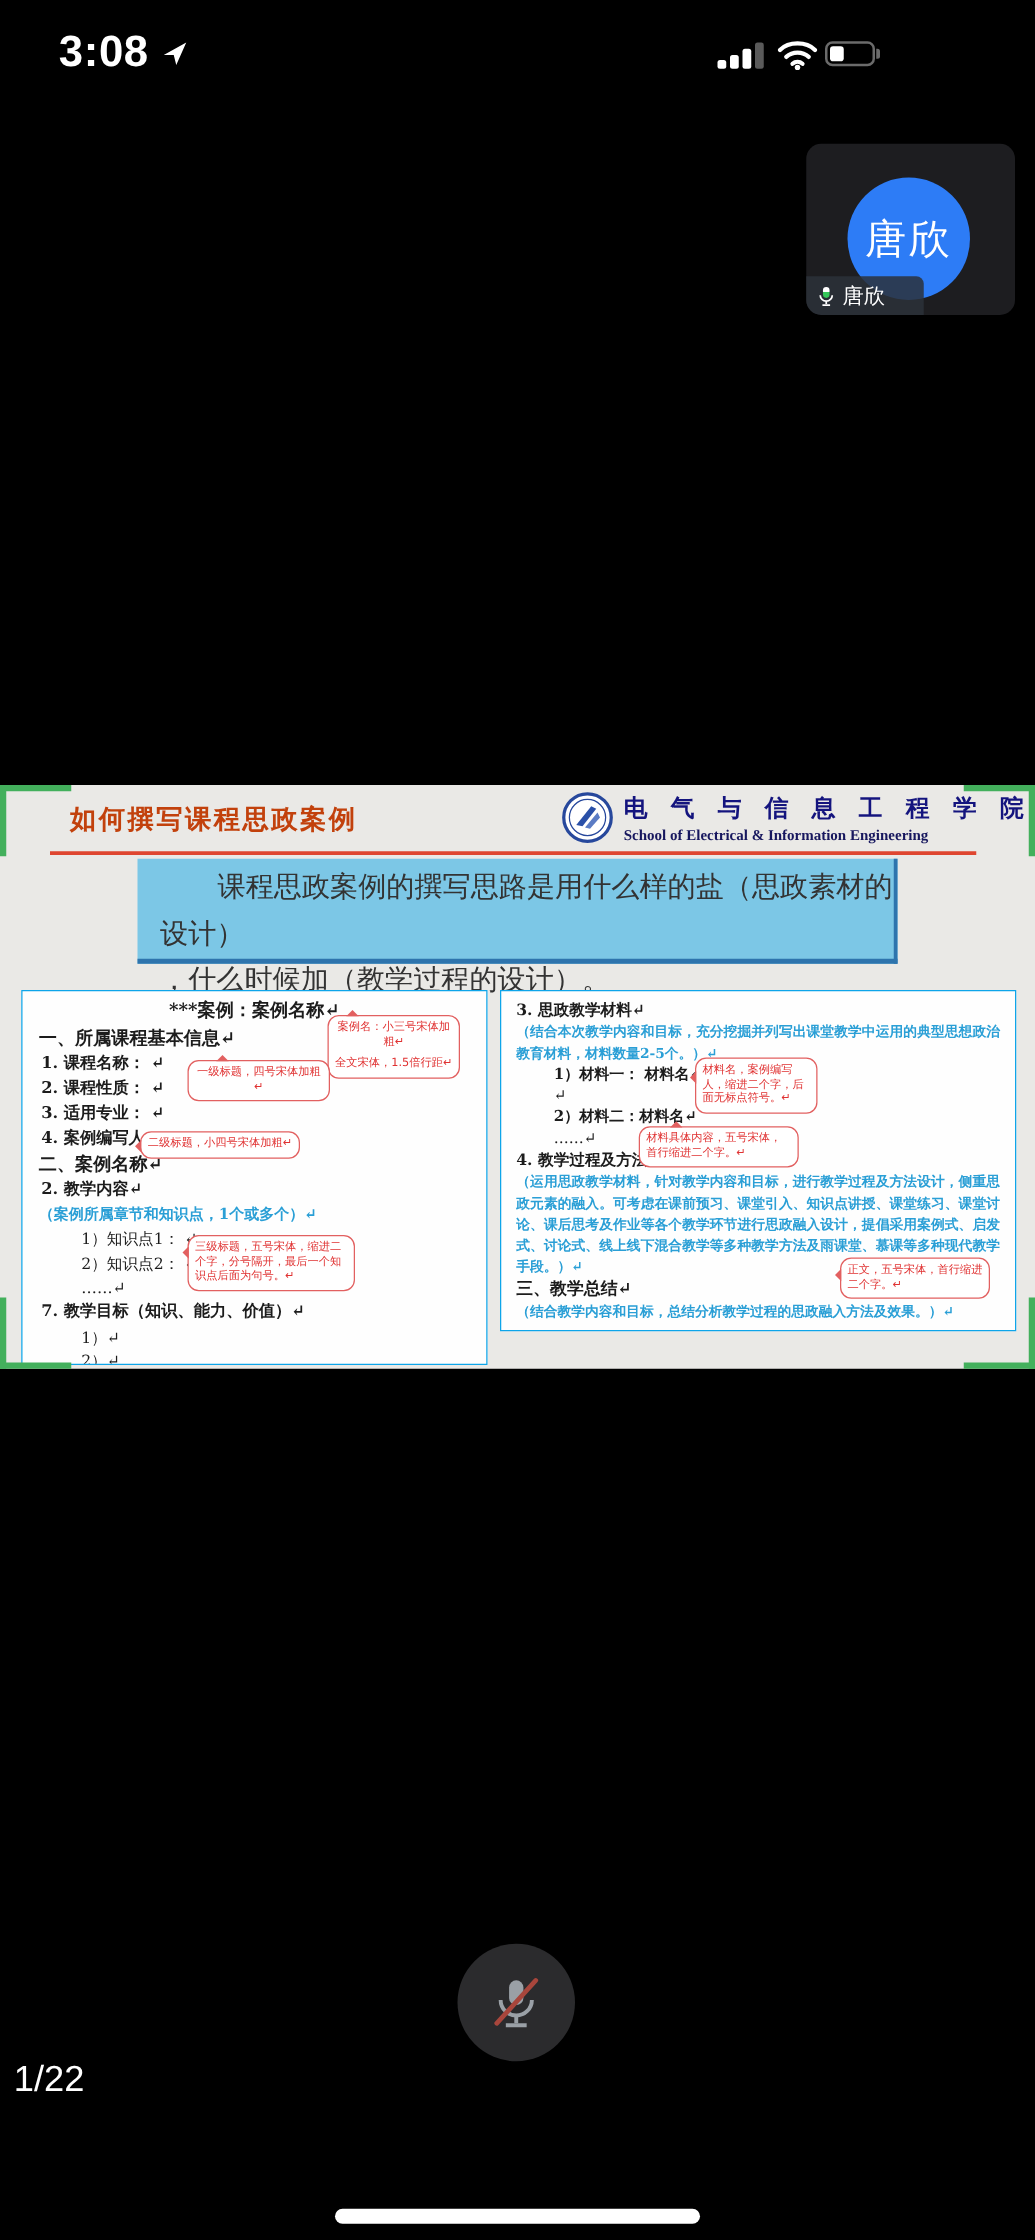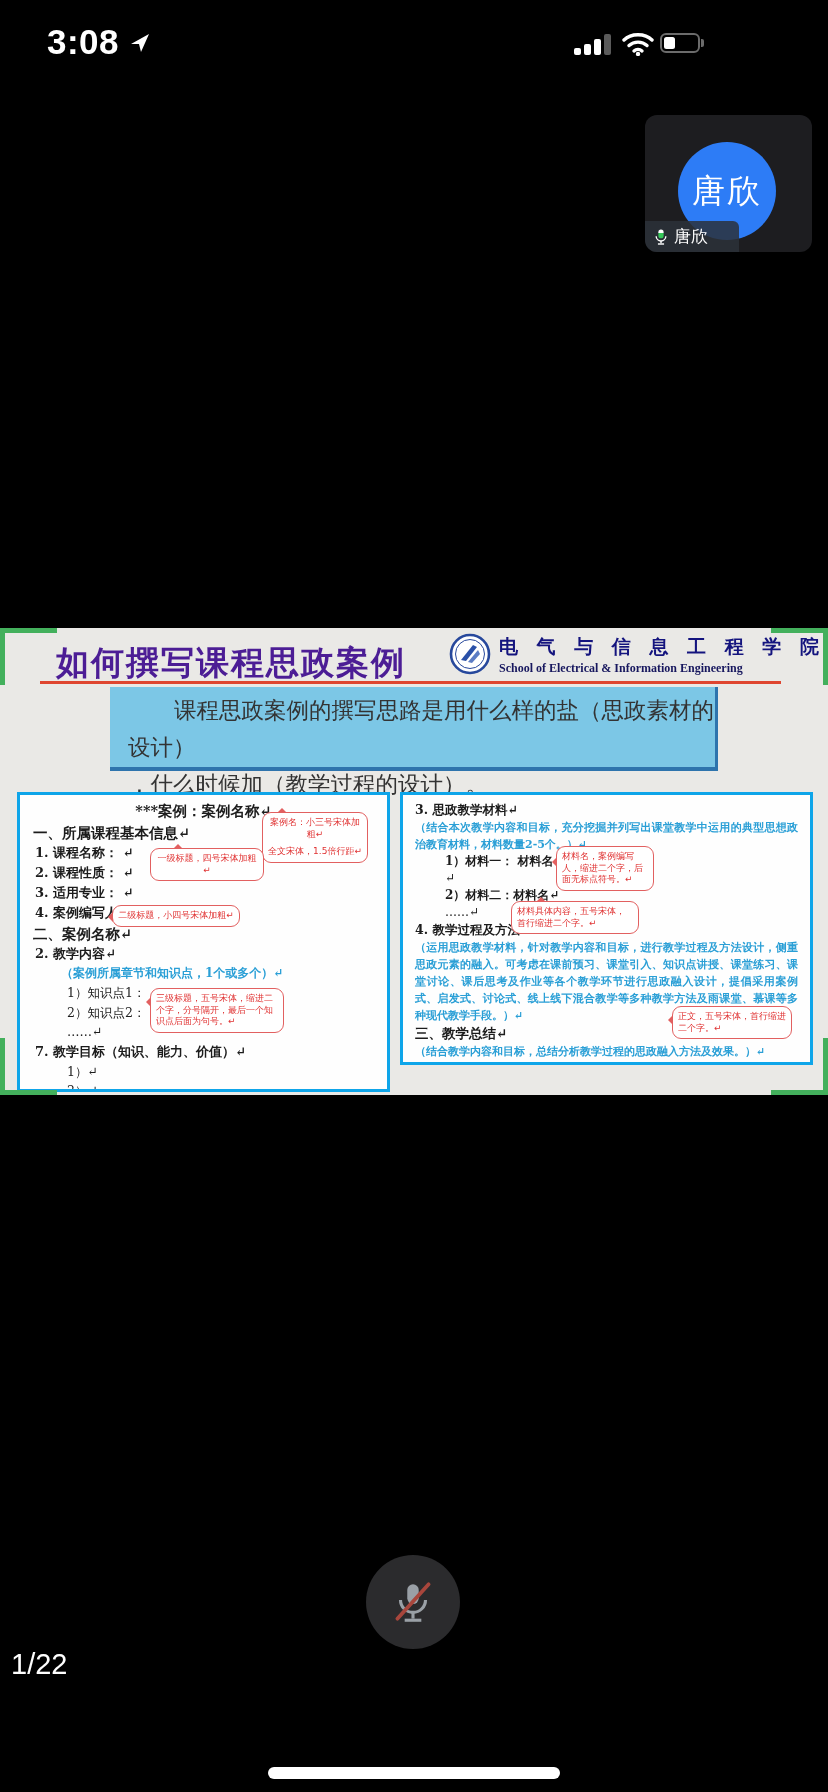--- a/index.html
+++ b/index.html
@@ -25,43 +25,43 @@
   #namebar .nm{color:#fff;font-size:17px;}
 
   
   #slide{position:absolute;left:0;top:628px;width:828px;height:467px;background:#eae9e6;}
   .corner{position:absolute;width:52px;height:52px;}
   #co-tl{left:0;top:0;border-top:5px solid #43b05c;border-left:5px solid #43b05c;}
   #co-tr{right:0;top:0;border-top:5px solid #43b05c;border-right:5px solid #43b05c;}
   #co-bl{left:0;bottom:0;border-bottom:5px solid #43b05c;border-left:5px solid #43b05c;}
   #co-br{right:0;bottom:0;border-bottom:5px solid #43b05c;border-right:5px solid #43b05c;}
 
-  #slide-title{position:absolute;left:56px;top:13px;font-size:33px;font-weight:700;color:#4c1d95;letter-spacing:2px;}
+  #slide-title{position:absolute;left:56px;top:13px;font-size:21px;font-weight:700;color:#c2410c;letter-spacing:2px;}
   #red-rule{position:absolute;left:40px;top:53px;width:741px;height:3px;background:#df4630;}
   #logo{position:absolute;left:449px;top:5px;width:42px;height:42px;}
   #school-cn{position:absolute;left:499px;top:6px;font-size:19px;font-weight:700;color:#14147e;letter-spacing:6px;
              font-family:"DejaVu Serif","Liberation Serif",serif;white-space:nowrap;}
   #school-en{position:absolute;left:499px;top:33px;font-size:12px;font-weight:600;color:#17175e;
              font-family:"Liberation Serif","DejaVu Serif",serif;white-space:nowrap;}
 
   #intro{position:absolute;left:110px;top:59px;width:608px;height:84px;background:#7cc7e6;
          border-right:3px solid #2e74ad;border-bottom:4px solid #2e74ad;box-sizing:border-box;
          font-family:"DejaVu Serif","Liberation Serif",serif;color:#333;font-size:22.5px;line-height:37px;
          padding:5px 0 0 18px;}
   #intro .i1{text-indent:46px;}
 
-  .panel{position:absolute;background:#fefefe;border:3px solid #0ea5e9;box-sizing:border-box;
+  .panel{position:absolute;background:#fefefe;border:1px solid #0ea5e9;box-sizing:border-box;
          font-family:"DejaVu Serif","Liberation Serif",serif;color:#1c1c1c;overflow:hidden;}
   #ld{left:17px;top:164px;width:373px;height:300px;padding:4px 13px;}
   #rd{left:400px;top:164px;width:413px;height:273px;padding:6px 12px;}
 
   .l-t  {text-align:center;font-weight:700;font-size:14.5px;line-height:23px;}
   .l-h1 {font-weight:700;font-size:14.5px;line-height:21px;}
   .l-num{font-weight:700;font-size:13px;line-height:20px;padding-left:2px;}
-  .l-blue{color:#2a9fd6;font-weight:700;font-size:12px;line-height:19px;margin-left:28px;}
+  .l-blue{color:#2a9fd6;font-weight:700;font-size:12px;line-height:19px;}
   .l-sub{font-size:12.5px;line-height:19.5px;padding-left:34px;}
 
   .r-num{font-weight:700;font-size:12.5px;line-height:18px;}
   .r-h1 {font-weight:700;font-size:13.5px;line-height:19px;}
   .r-bluep{color:#2a9fd6;font-weight:600;font-size:11px;line-height:17px;text-align:justify;}
   .r-sub{font-size:12px;line-height:17px;padding-left:30px;}
   .r-subb{font-weight:700;font-size:12px;line-height:17px;padding-left:30px;}
 
   .co{position:absolute;background:#fff;border:1.5px solid #e26060;border-radius:9px;color:#e03232;
       font-size:9px;line-height:11.5px;padding:4px 5px;text-align:center;font-weight:400;

